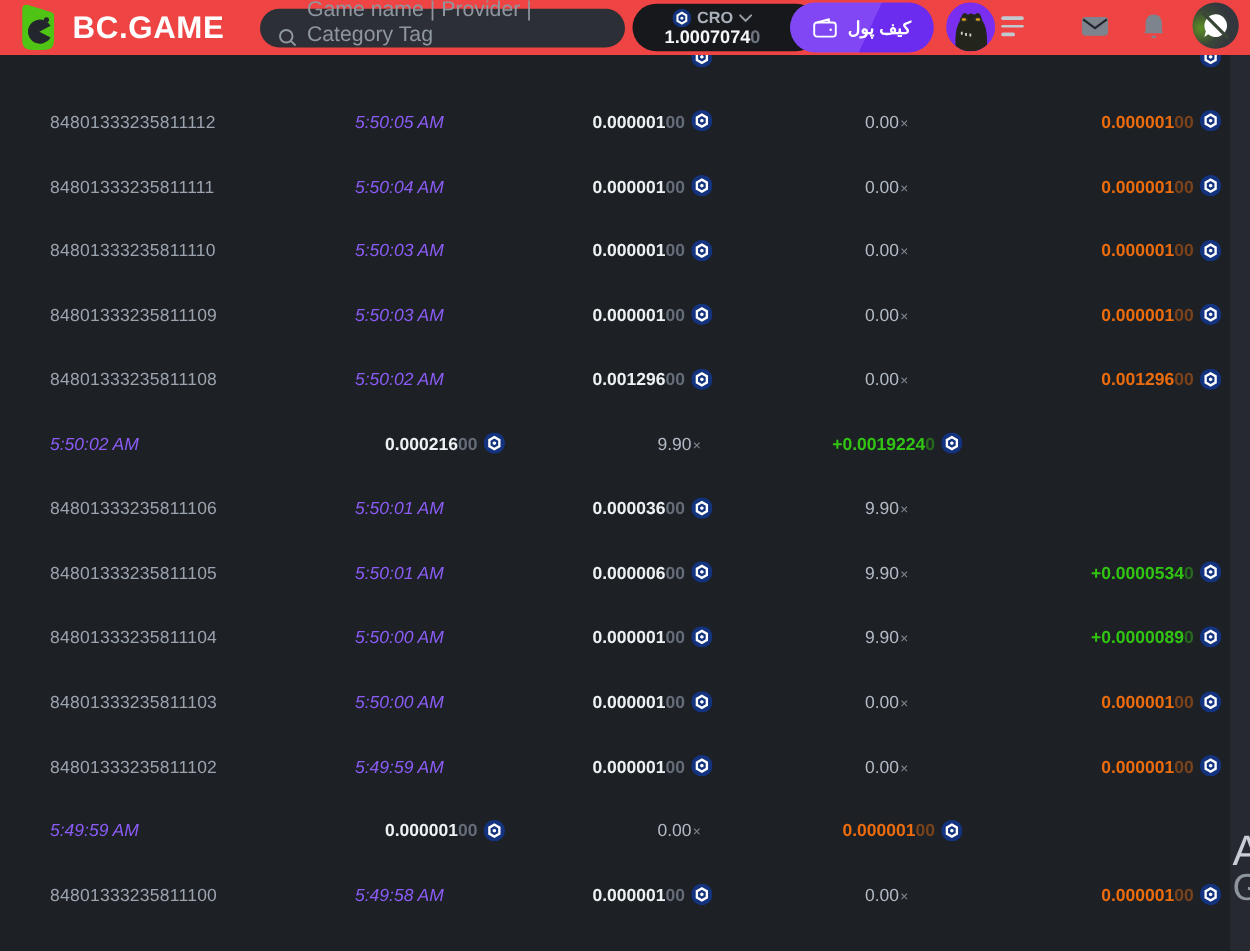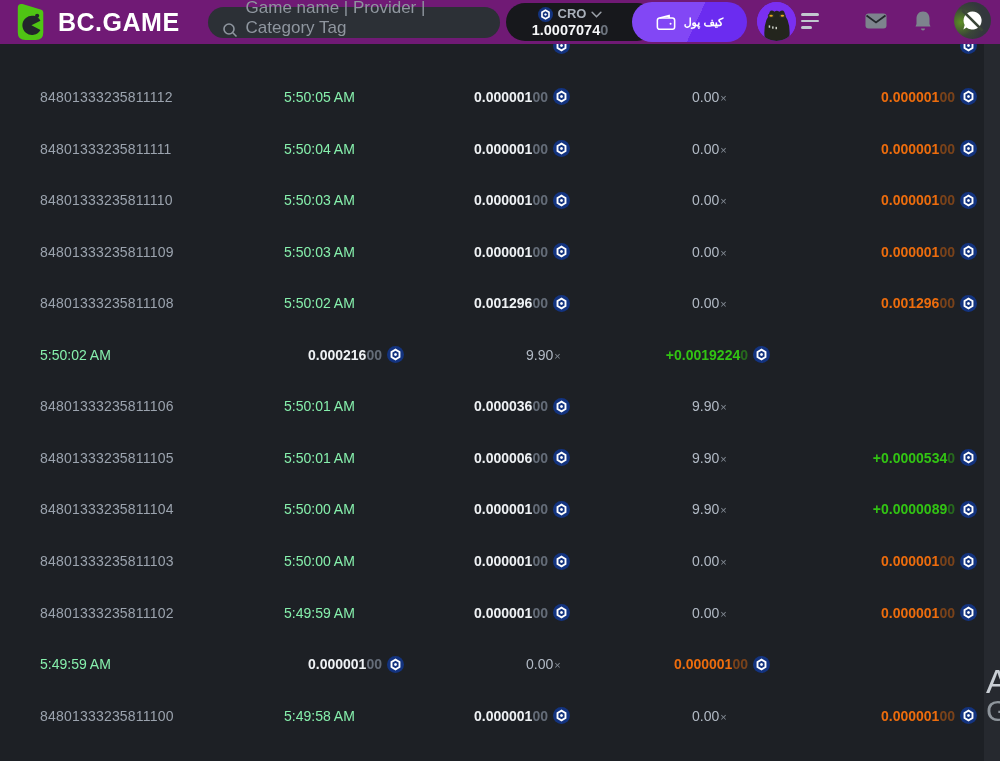--- a/index.html
+++ b/index.html
@@ -6,21 +6,21 @@
   html,body { width:1000px; height:761px; overflow:hidden; }
   body {
     background:#1d2025;
     font-family:"Liberation Sans","DejaVu Sans",sans-serif;
     position:relative;
   }
 
   
   .header {
     position:absolute; top:0; left:0; width:1000px; height:44px;
-    background:#701a75; z-index:20;
+    background:#ef4444; z-index:20;
     display:flex; align-items:center;
   }
   .brand { display:flex; align-items:center; gap:10px; padding-left:14px; }
   .brand-name { color:#ffffff; font-weight:800; font-size:25px; letter-spacing:.5px; }
 
   .search {
     margin-left:28px; width:292px; height:31px; border-radius:16px;
     background:#2c3036; display:flex; align-items:flex-end; gap:8px; padding:0 14px;
     color:#8f969f; font-size:17px;
   }
@@ -35,21 +35,21 @@
   .bal-line1 { display:flex; align-items:center; gap:5px; line-height:14px; }
   .bal-code { color:#a9b0ba; font-weight:700; font-size:13px; }
   .bal-line2 { line-height:16px; font-weight:700; font-size:14.5px; color:#f5f6f8; }
   .bal-dim { color:#6d747e; }
 
   .wallet-btn {
     position:absolute; left:632px; top:2px; height:40px; width:115px;
     border:none; border-radius:21px; cursor:pointer;
     background:linear-gradient(115deg,#8247f5 0 55%,#6b2cf0 55% 100%);
     display:flex; align-items:center; justify-content:center; gap:8px;
-    color:#ffffff; font-weight:700; font-size:11px; z-index:2;
+    color:#ffffff; font-weight:700; font-size:14px; z-index:2;
   }
 
   .avatar {
     position:absolute; left:757px; top:2px; width:39px; height:39px;
     border-radius:50%; background:#7a2ff0; overflow:hidden; cursor:pointer;
   }
   .menu-icon {
     position:absolute; left:801px; top:13px; width:20px; height:18px; cursor:pointer;
     display:flex; flex-direction:column; gap:4px;
   }
@@ -70,21 +70,21 @@
   
   .rows { position:absolute; top:19.6px; left:0; width:1000px; z-index:1; }
   .bet-row {
     height:51.57px;
     display:grid;
     grid-template-columns:244px 120px 166px 200px 1fr;
     align-items:center;
     padding-left:40px; padding-right:23px;
   }
   .c-id   { color:#9ba3ae; font-size:14px; letter-spacing:.2px; }
-  .c-time { color:#86efac; font-size:14px; }
+  .c-time { color:#8b5cf6; font-size:14px;font-style:italic; }
   .c-amt, .c-pay { display:flex; align-items:center; justify-content:flex-end; gap:5px; }
   .amt-txt { font-weight:700; font-size:14px; color:#eef1f4; white-space:nowrap; }
   .amt-txt .dim { color:#646c78; }
   .c-mult { color:#b2bac5; font-size:14px; padding-left:122px; }
   .c-mult .x { color:#868d97; font-size:11px; margin-left:1px; }
   .pay-txt { font-weight:700; font-size:14px; white-space:nowrap; }
   .pay-txt.loss { color:#ec6c0d; } .pay-txt.loss .dim { color:rgba(236,108,13,.45); }
   .pay-txt.win  { color:#32c413; } .pay-txt.win  .dim { color:rgba(50,196,19,.45); }
   .coin { flex:0 0 auto; display:block; }
 

